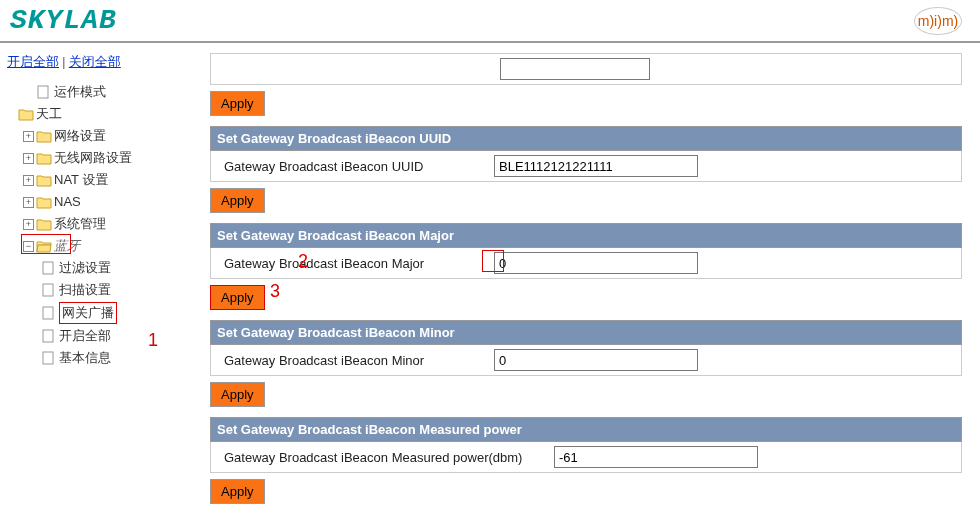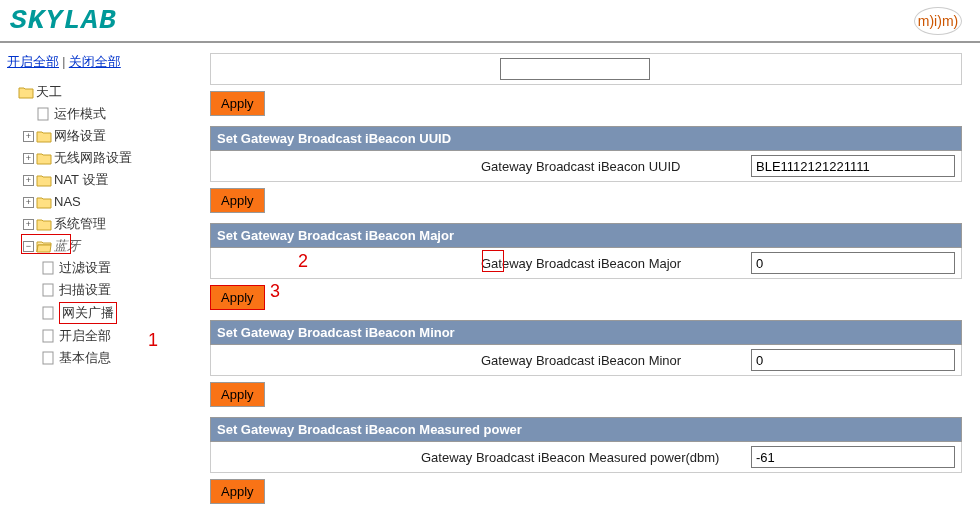--- a/index.html
+++ b/index.html
@@ -28,21 +28,21 @@
     .folder-icon svg, .file-icon svg { width: 16px; height: 14px; }
     .tree-label { color: #333; }
     .tree-row.open-highlight .tree-label { color: #666; font-style: italic; }
     .highlight-box { border: 1px solid #d00; padding: 0 2px; }
     
     .ann { color: #d00; font-size: 18px; font-weight: normal; position: absolute; font-family: Arial; }
     
     .content { flex: 1; padding: 10px 8px 10px 0; max-width: 760px; }
     
     .section-header { background: #7a92b3; color: #fff; font-weight: bold; padding: 4px 6px; border: 1px solid #999; font-size: 13px; }
-    .field-row { display: flex; align-items: center; border: 1px solid #ccc; border-top: none; padding: 4px 6px; gap: 10px; justify-content: flex-end; }
+    .field-row { display: flex; align-items: center; border: 1px solid #ccc; border-top: none; padding: 4px 13px; gap: 10px; }
     .field-label { font-size: 13px; color: #222; }
     .field-input { font-size: 13px; padding: 2px 4px; border: 1px solid #777; height: 22px; width: 204px; }
     .apply-btn { background: #f97316; border: 1px solid #999; padding: 4px 10px; font-size: 13px; cursor: pointer; margin: 6px 0 10px 0; }
     
     .top-fieldrow { display: flex; gap: 280px; border: 1px solid #ccc; border-top: 1px solid #ccc; padding: 4px 6px; margin-bottom: 0; }
     .top-fieldrow .field-input { width: 150px; }
   </style>
 </head>
 <body>
 
@@ -52,33 +52,33 @@
 </div>
 
 <div class="main-wrap">
   <div class="sidebar">
     <div class="toggle-links">
       <a href="#">开启全部</a>
       <span class="toggle-sep"> | </span>
       <a href="#">关闭全部</a>
     </div>
     <div class="tree">
+      <div class="tree-row level2">
+        <span class="exp-none"></span>
+        <span class="file-icon"><svg viewBox="0 0 16 14">
+              <rect x="2" y="1" width="10" height="12" fill="#fff" stroke="#999"></rect>
+            </svg></span>
+        <span class="tree-label">运作模式</span>
+      </div>
       <div class="tree-row level1">
         <span class="exp-none"></span>
         <span class="folder-icon"><svg viewBox="0 0 16 14">
               <path d="M1 3h5l1 1h8v9H1z" fill="#ffe083" stroke="#c9a22a"></path>
             </svg></span>
         <span class="tree-label">天工</span>
-      </div>
-      <div class="tree-row level2">
-        <span class="exp-none"></span>
-        <span class="file-icon"><svg viewBox="0 0 16 14">
-              <rect x="2" y="1" width="10" height="12" fill="#fff" stroke="#999"></rect>
-            </svg></span>
-        <span class="tree-label">运作模式</span>
       </div>
       <div class="tree-row level2">
         <span class="exp-icon">+</span>
         <span class="folder-icon"><svg viewBox="0 0 16 14">
               <path d="M1 3h5l1 1h8v9H1z" fill="#ffe083" stroke="#c9a22a"></path>
             </svg></span>
         <span class="tree-label">网络设置</span>
       </div>
       <div class="tree-row level2">
         <span class="exp-icon">+</span>

